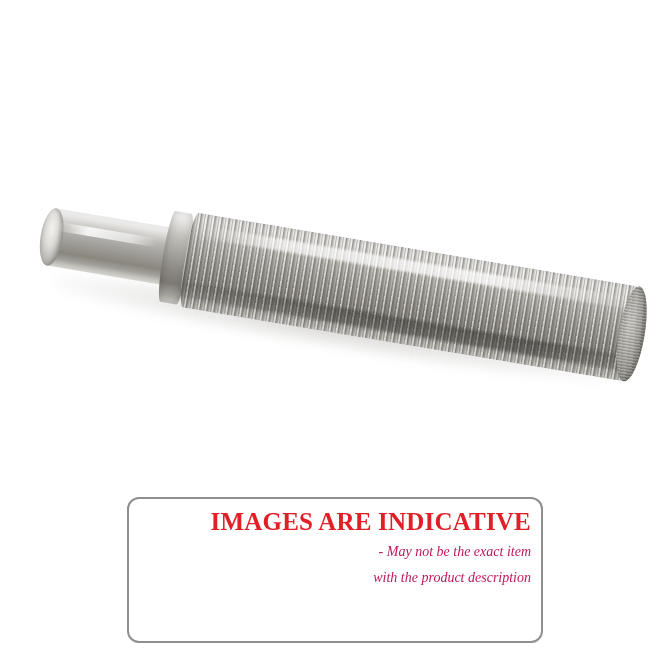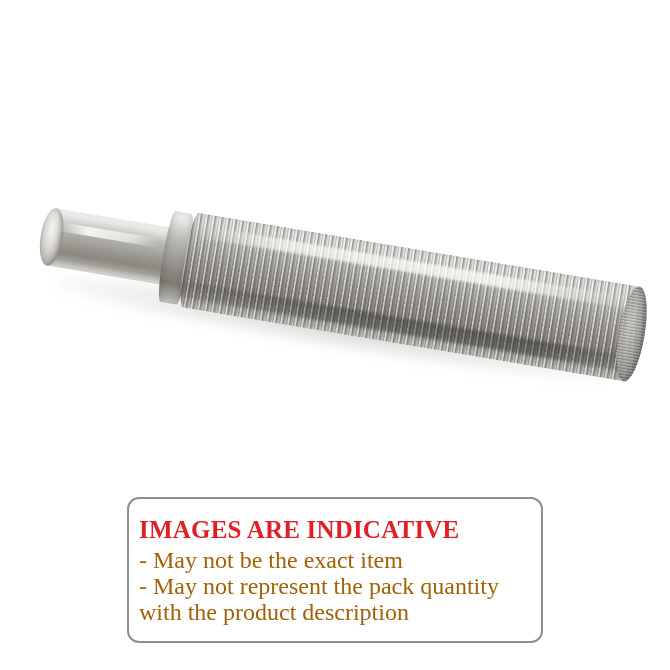--- a/index.html
+++ b/index.html
@@ -211,36 +211,37 @@
   .notice-box {
     position: absolute;
     left: 127px;
     top: 497px;
     width: 416px;
     height: 146px;
     box-sizing: border-box;
     background: #ffffff;
     border: 2px solid #8f8f8f;
     border-radius: 12px;
-    padding: 16px 10px 6px 10px;
-    text-align: left;
+    padding: 8px 10px 6px 10px;
+    text-align: right;
   }
   .notice-title {
     color: #e01f26;
     font-size: 25px;
     font-weight: bold;
     letter-spacing: 0.2px;
     line-height: 30px;
     margin-bottom: 2px;
   }
   .notice-line {
-    color: #a16207;
-    font-size: 24px;
+    color: #be185d;
+    font-size: 14px;
     line-height: 26px;
     white-space: nowrap;
+    font-style: italic;
   }
 </style>
 </head>
 <body>
 
 <div class="product-canvas">
 
   <div class="photo-area">
 
     <div class="drop-shadow"></div>
@@ -255,17 +256,16 @@
       <div class="tooth-shadow"></div>
       <div class="body-end"></div>
       <div class="body-end-ribs"></div>
     </div>
 
   </div>
 
   <div class="notice-box">
     <div class="notice-title">IMAGES ARE INDICATIVE</div>
     <div class="notice-line">- May not be the exact item</div>
-    <div class="notice-line">- May not represent the pack quantity</div>
     <div class="notice-line">with the product description</div>
   </div>
 
 </div>
 
 </body></html>

